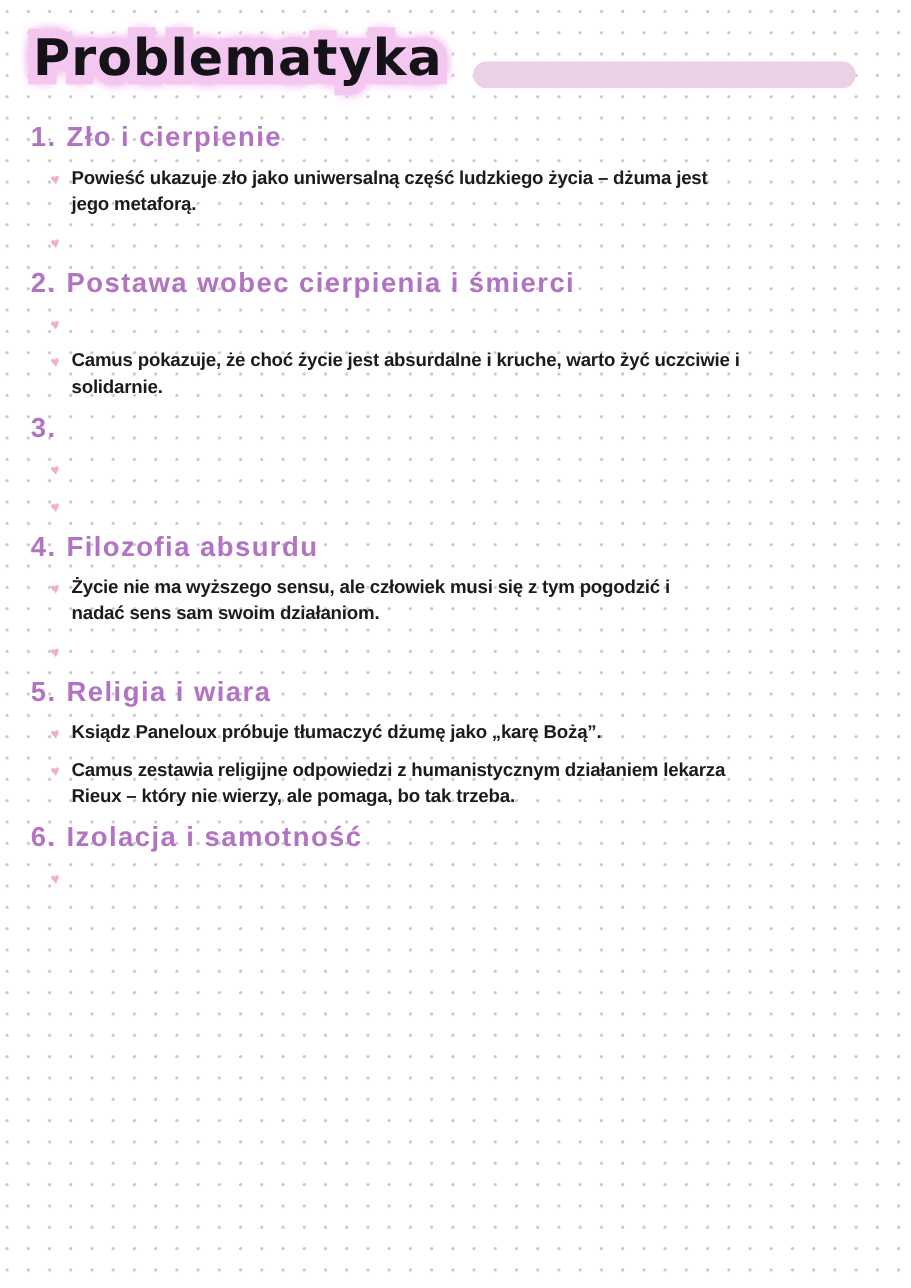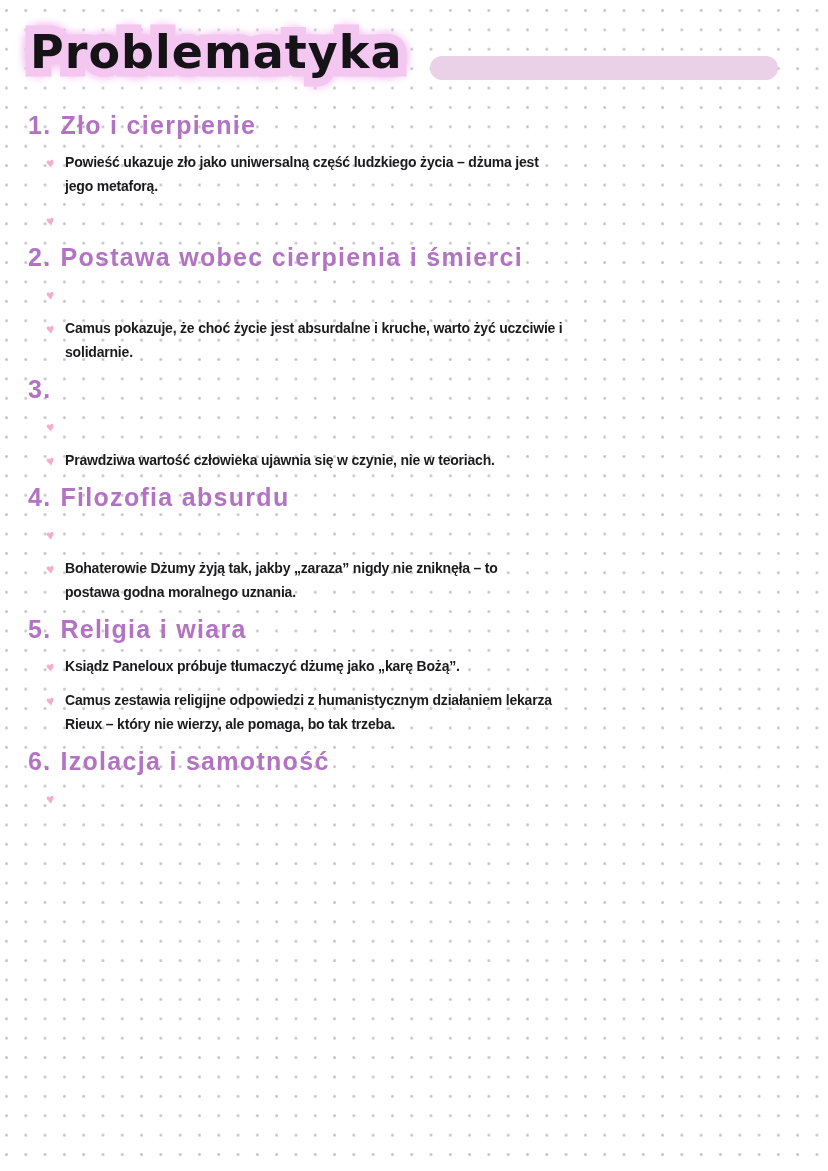--- a/index.html
+++ b/index.html
@@ -78,21 +78,21 @@
   .heart {
     flex: 0 0 auto;
     width: 19px;
     font-size: 14px;
     line-height: 24px;
     color: #f5aec9;
     transform: rotate(-9deg);
   }
   .bullet-text {
     margin: 0;
-    font-size: 14px;
+    font-size: 17px;
     font-weight: bold;
     line-height: 24px;
     letter-spacing: -0.2px;
     color: #1b1a1d;
     white-space: pre-line;
   }
 </style>
 </head>
 <body>
 
@@ -138,36 +138,35 @@
 
   <section class="note-section">
     <h2 class="section-heading">
       <span class="section-number">3.</span>
     </h2>
     <div class="bullet">
       <span class="heart">♥</span>
     </div>
     <div class="bullet">
       <span class="heart">♥</span>
-      <p class="bullet-text">Prawdziwa wartość człowieka ujawnia się w czynie, nie w teoriach.</p>
     </div>
   </section>
 
   <section class="note-section">
     <h2 class="section-heading">
       <span class="section-number">4.</span>
       <span class="section-title">Filozofia absurdu</span>
     </h2>
     <div class="bullet">
       <span class="heart">♥</span>
+      <p class="bullet-text">Życie nie ma wyższego sensu, ale człowiek musi się z tym pogodzić i
+nadać sens sam swoim działaniom.</p>
     </div>
     <div class="bullet">
       <span class="heart">♥</span>
-      <p class="bullet-text">Bohaterowie Dżumy żyją tak, jakby „zaraza” nigdy nie zniknęła – to
-postawa godna moralnego uznania.</p>
     </div>
   </section>
 
   <section class="note-section">
     <h2 class="section-heading">
       <span class="section-number">5.</span>
       <span class="section-title">Religia i wiara</span>
     </h2>
     <div class="bullet">
       <span class="heart">♥</span>

